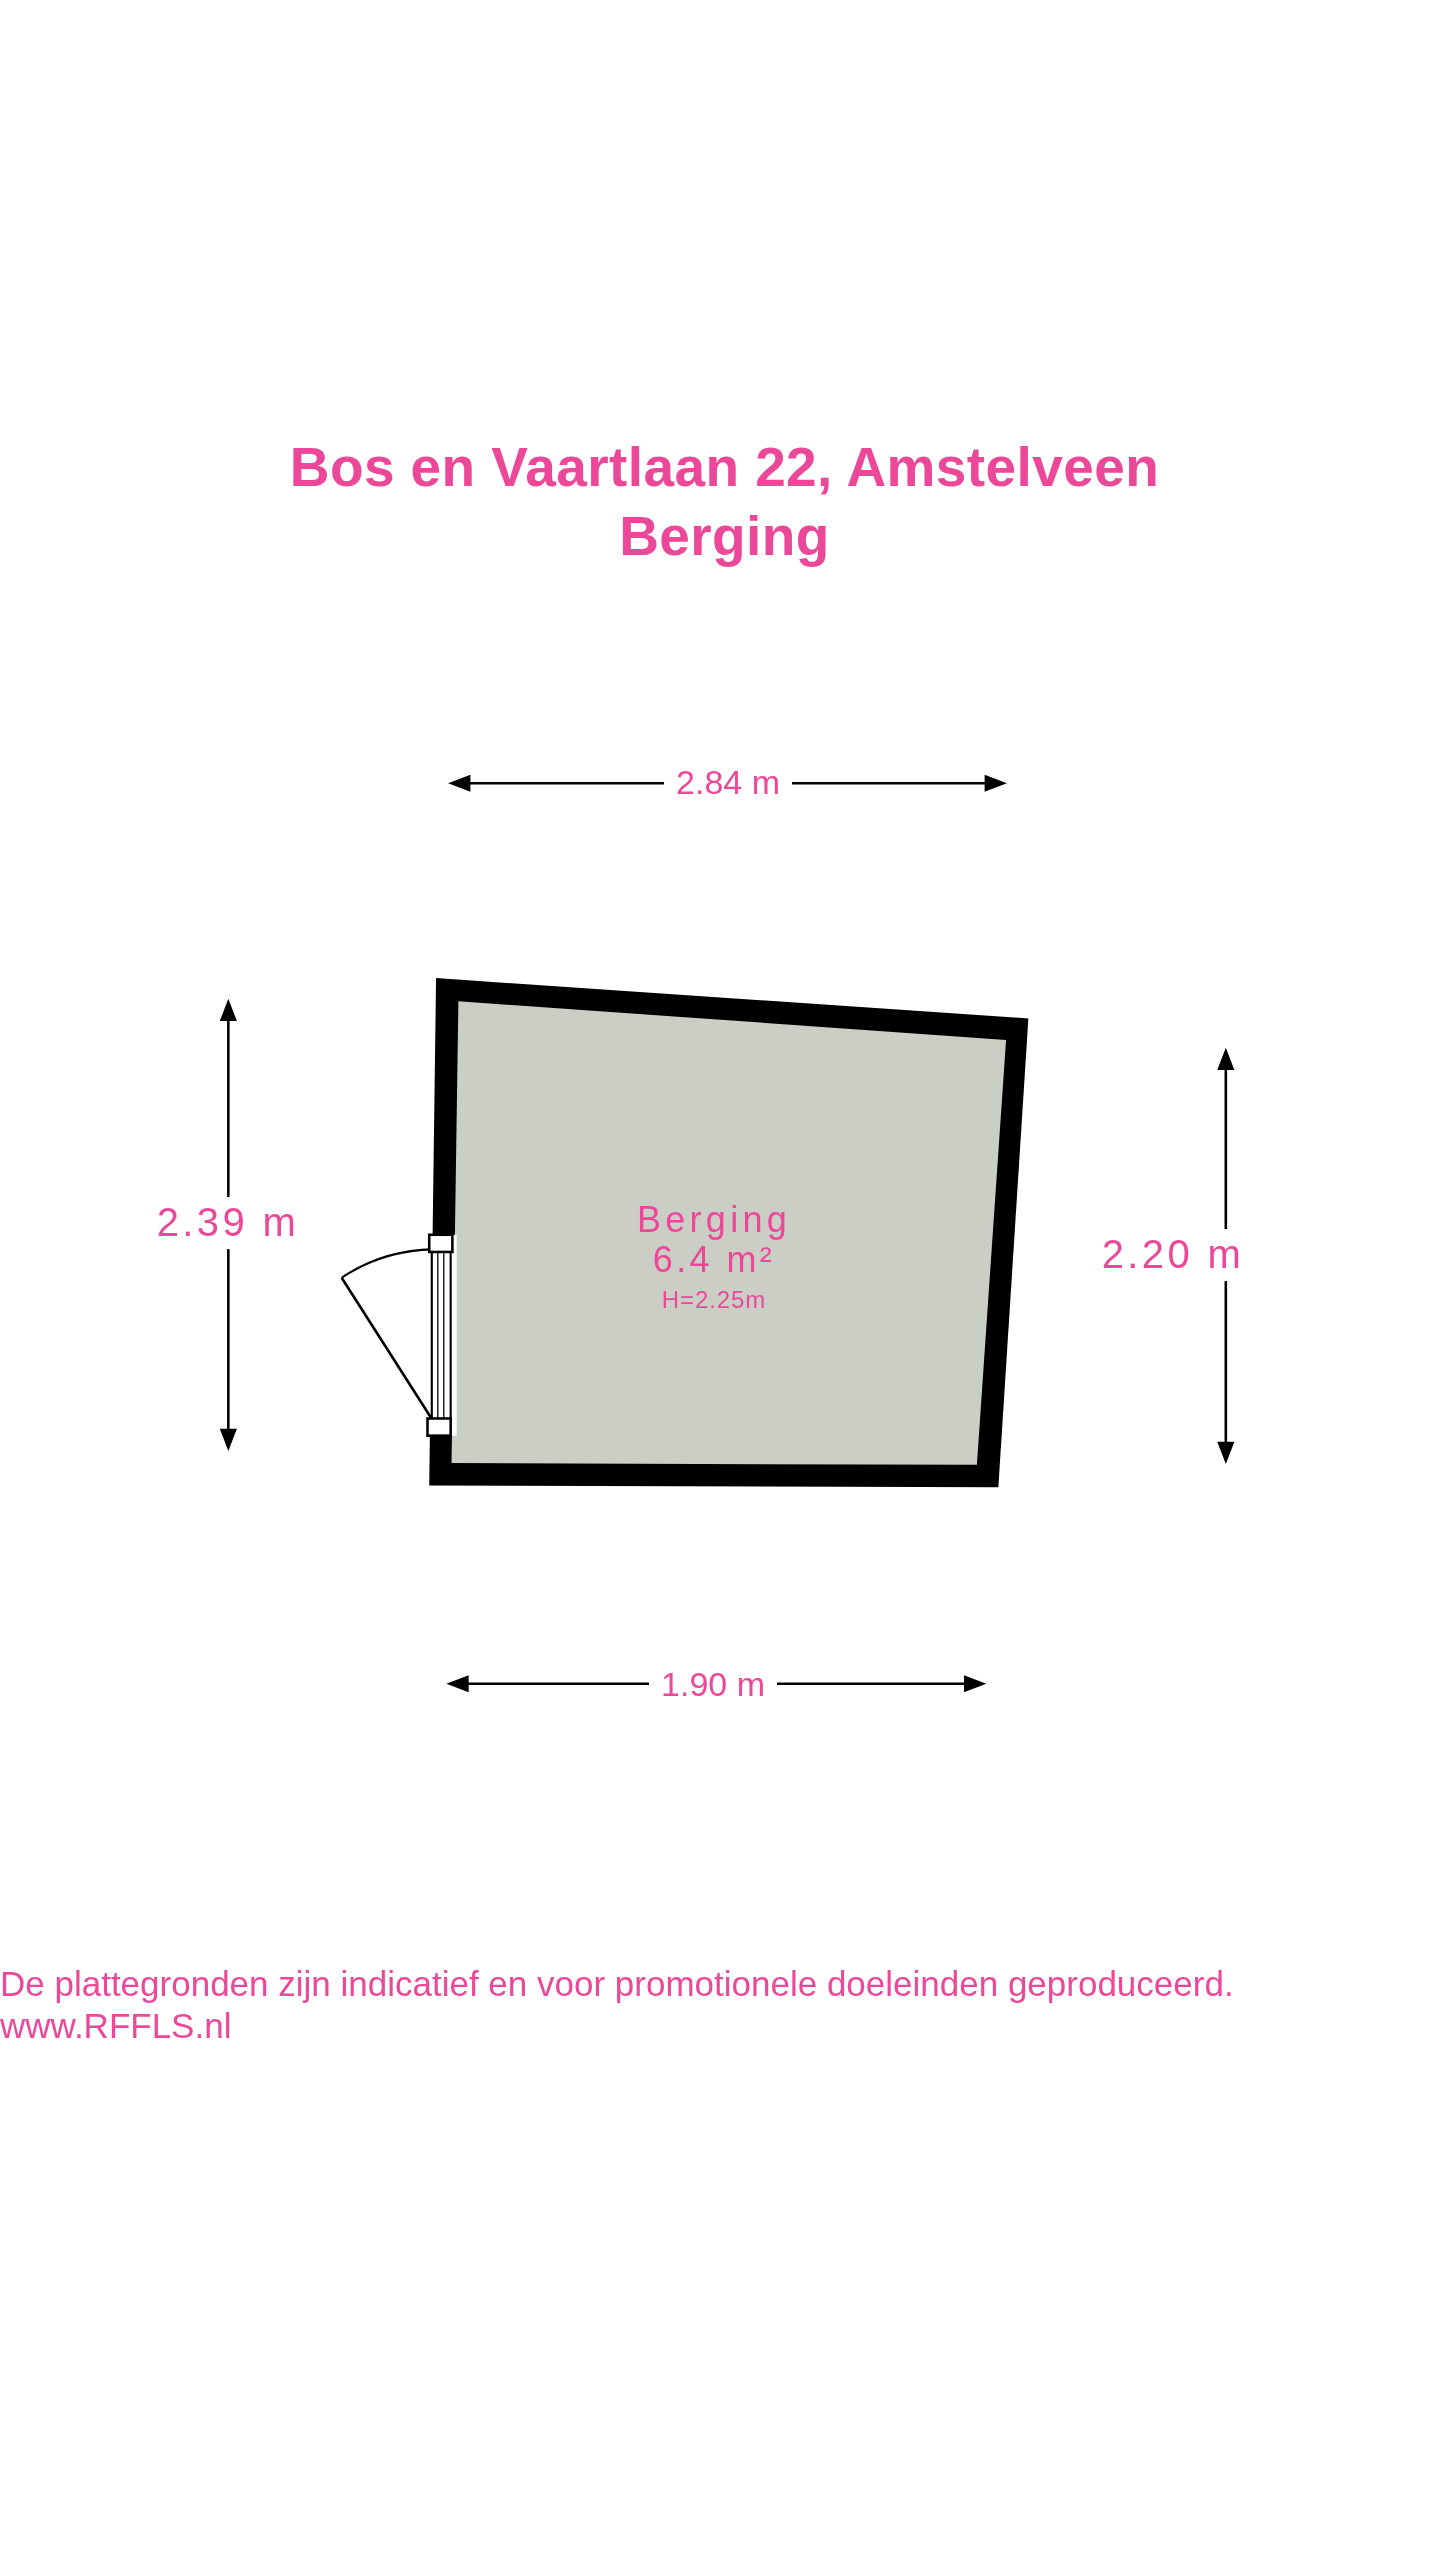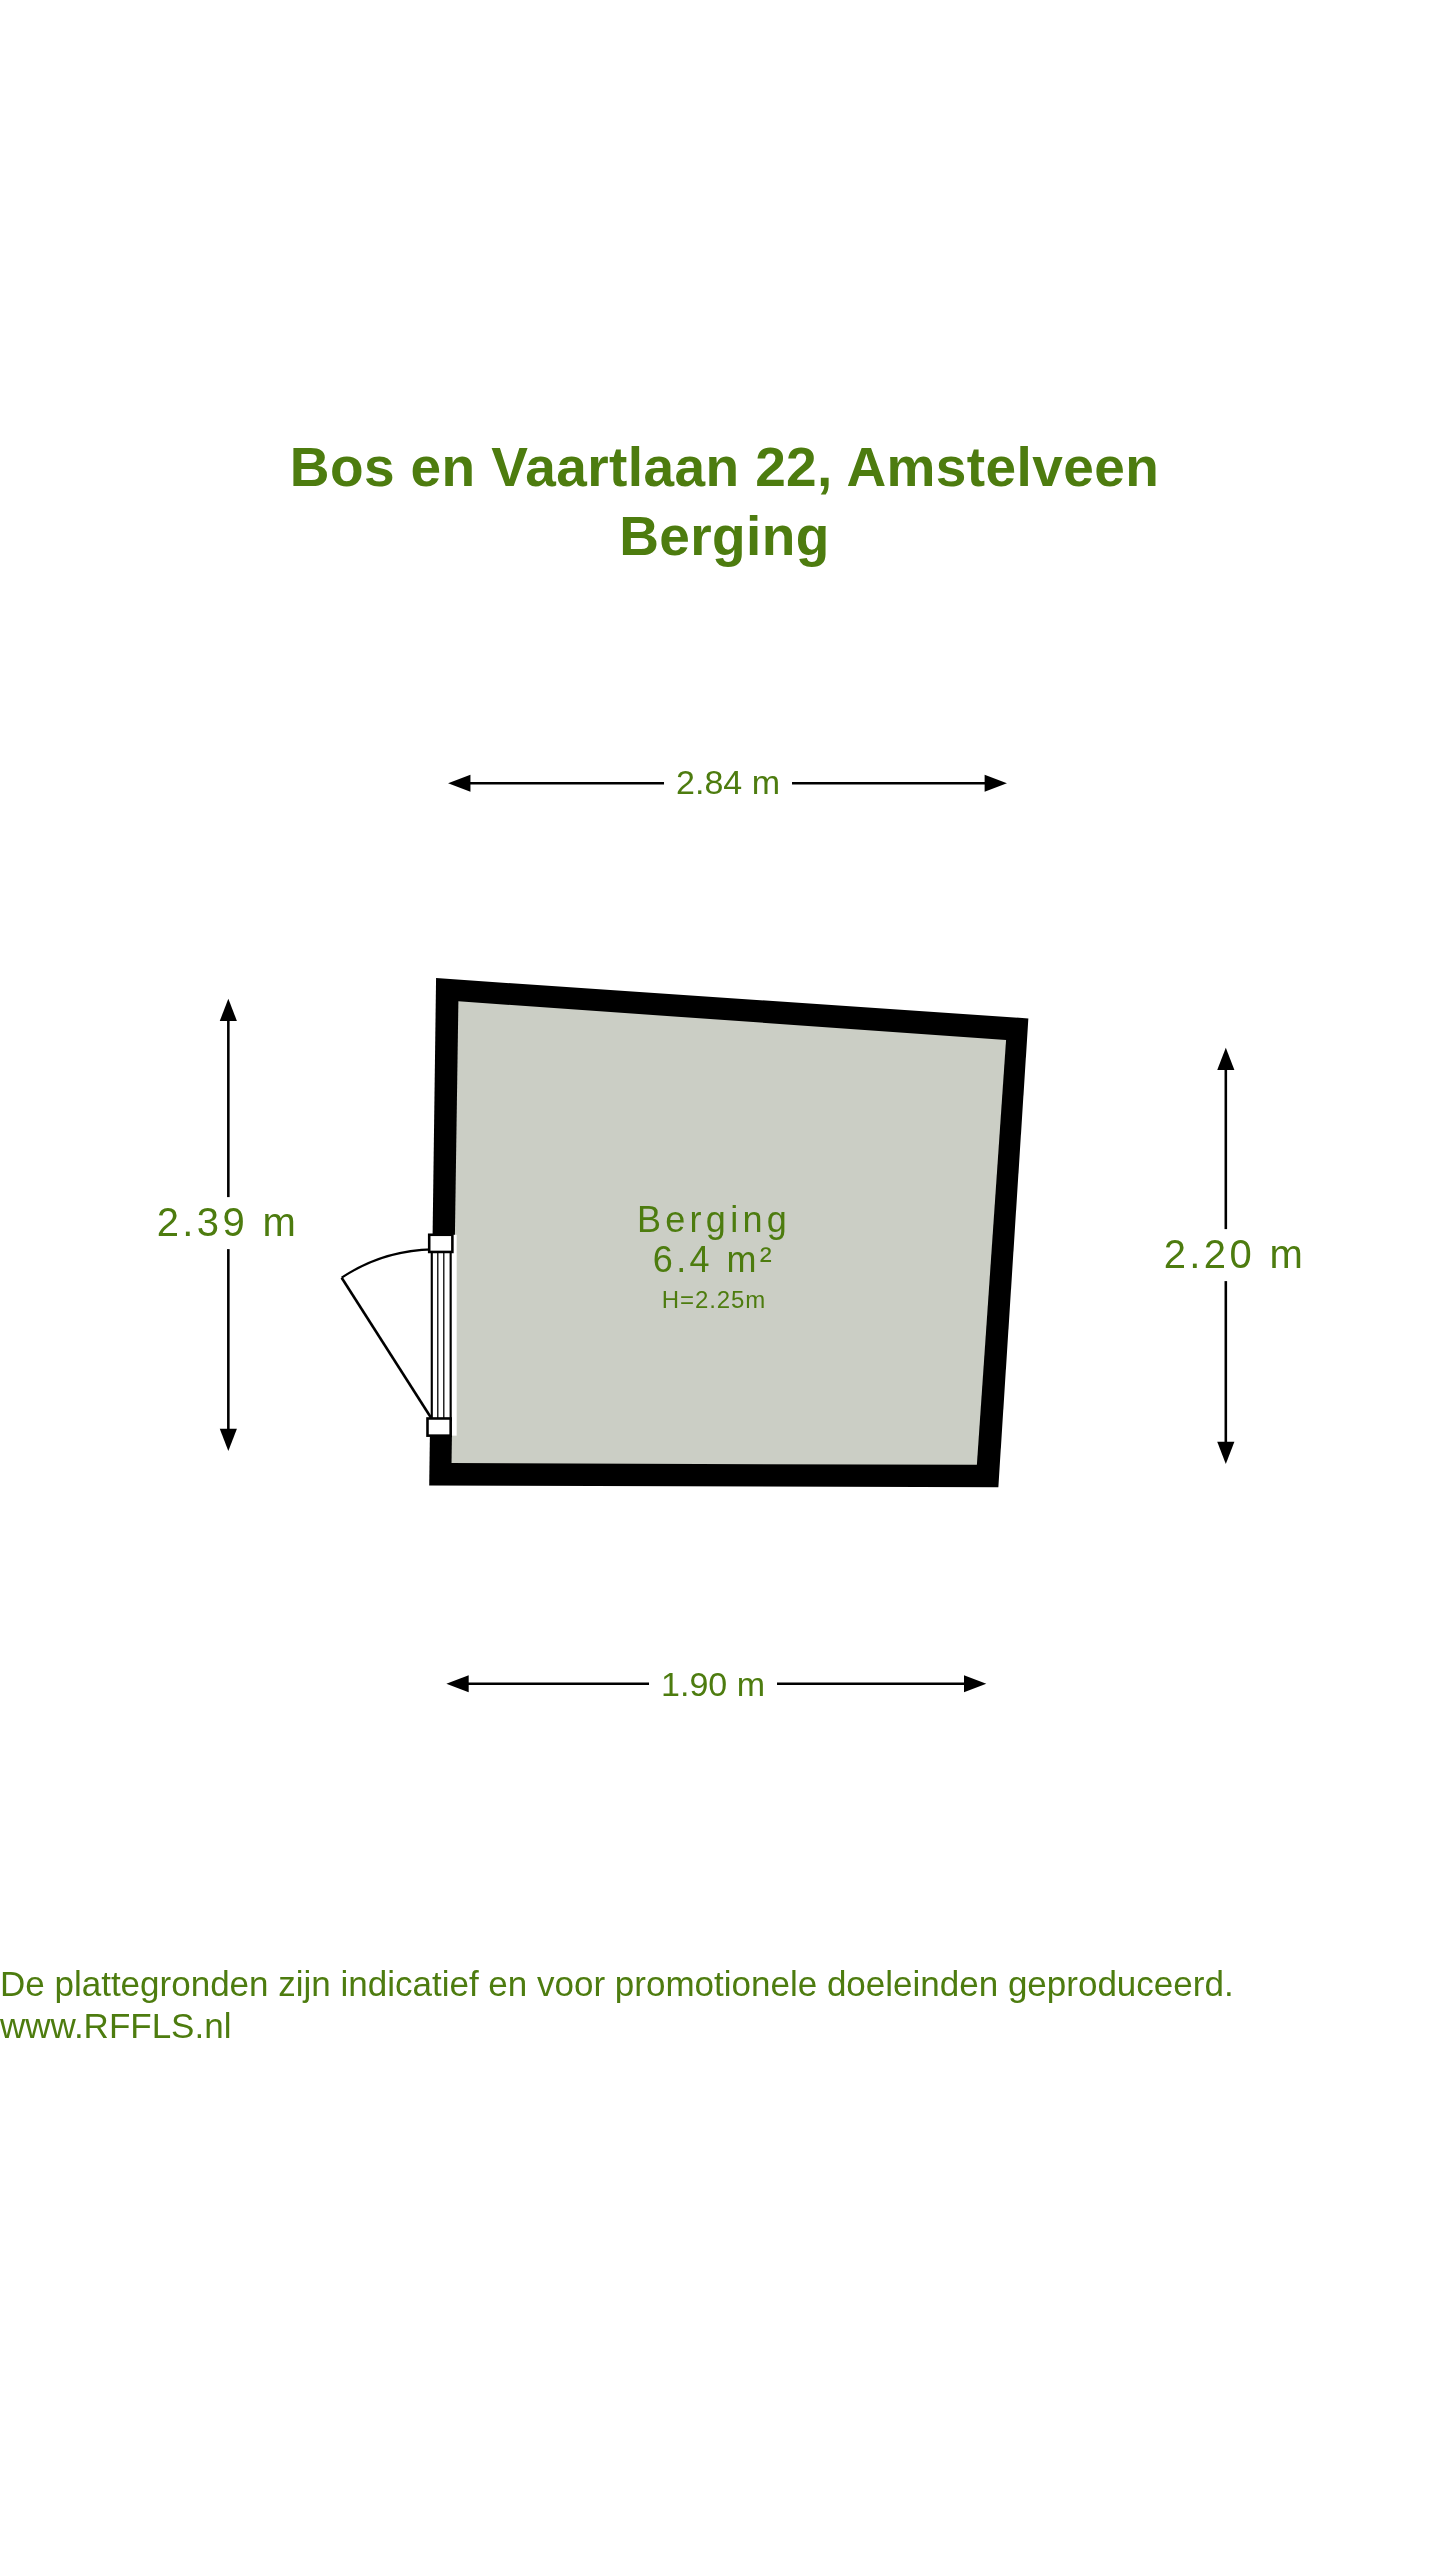--- a/index.html
+++ b/index.html
@@ -2,21 +2,21 @@
 <html style="font-size:13.7px"><head>
 <meta charset="utf-8">
 <style>
   html, body { margin: 0; padding: 0; background: #ffffff; }
   .page {
     position: relative;
     width: 1449px;
     height: 2576px;
     background: #ffffff;
     font-family: "Liberation Sans", sans-serif;
-    color: #4d7c0f;
+    color: #ec4899;
     overflow: hidden;
   }
   svg.plan { position: absolute; left: 0; top: 0; }
 
   .title-block {
     position: absolute;
     top: 433px;
     left: 0;
     width: 100%;
     text-align: center;
@@ -103,21 +103,21 @@
     <polygon points="1428,1705 1418,1679 1438,1679"></polygon>
   </svg>
 
   <div class="title-block">
     <div>Bos en Vaartlaan 22, Amstelveen</div>
     <div>Berging</div>
   </div>
 
   <div class="dim-label" style="left:728px; top:782px;">2.84 m</div>
   <div class="dim-label vertical" style="left:228px; top:1223px;">2.39 m</div>
-  <div class="dim-label vertical" style="left:1235px; top:1255px;text-align:center;">2.20 m</div>
+  <div class="dim-label vertical" style="left:1173px; top:1255px;text-align:center;">2.20 m</div>
   <div class="dim-label" style="left:713px; top:1684px;">1.90 m</div>
 
   <div class="room-label">
     <div class="room-name">Berging</div>
     <div class="room-area">6.4 m²</div>
     <div class="room-height">H=2.25m</div>
   </div>
 
   <div class="footer-block">
     <div>De plattegronden zijn indicatief en voor promotionele doeleinden geproduceerd.</div>

